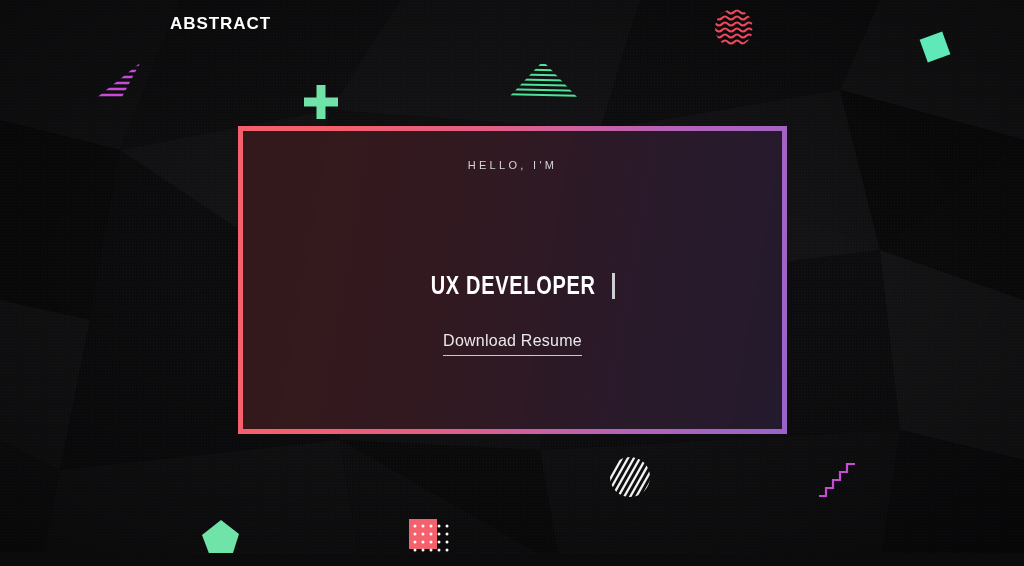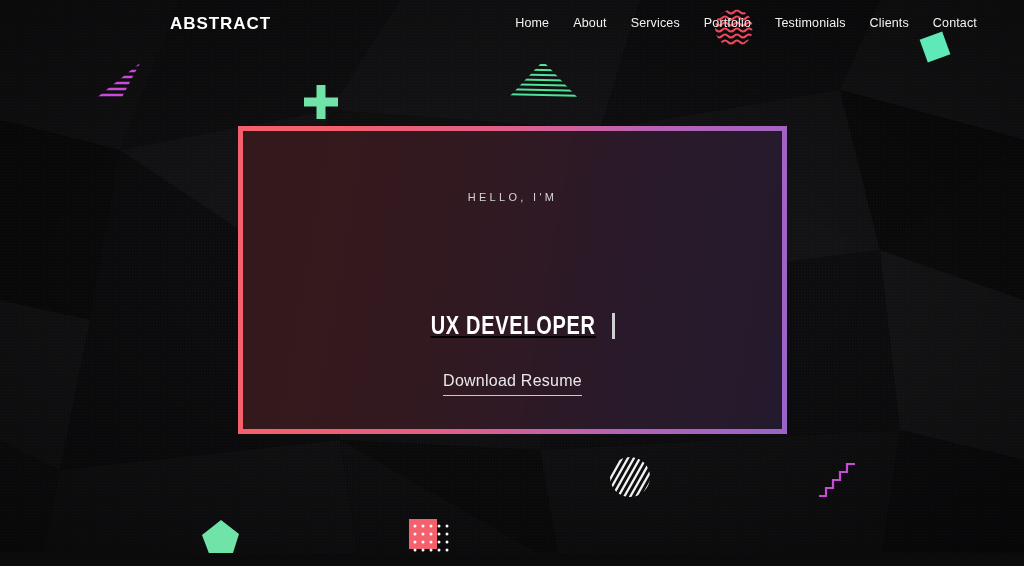--- a/index.html
+++ b/index.html
@@ -77,21 +77,21 @@
     z-index:20;
   }
   #hero-inner {
     position:relative;
     width:100%; height:100%;
     background:rgba(10,10,11,0.82);
     display:flex;
     flex-direction:column;
     align-items:center;
     justify-content:flex-start;
-    padding-top:60px;
+    padding-top:28px;
   }
 
   #hello {
     color:#d6d6d8;
     font-size:11px;
     letter-spacing:0.30em;
     text-transform:uppercase;
     margin-bottom:6px;
   }
 
@@ -130,22 +130,22 @@
     clip-path:polygon(0 42%,100% 42%,100% 78%,0 78%);
     opacity:0.9;
   }
   .glitch .top {
     position:absolute; left:0; top:0; width:100%;
     color:#ffffff;
     clip-path:polygon(0 0,100% 0,100% 100%,0 100%);
   }
 
   #role-wrap {
-    margin-top:20px;
-    display:flex; align-items:center; justify-content:center;text-decoration:underline;
+    margin-top:12px;
+    display:flex; align-items:center; justify-content:center;
   }
   #role {
     color:#ffffff;
     font-size:25px;
     font-weight:bold;
     letter-spacing:0.035em;
     transform:scaleX(0.80);
     transform-origin:center;
     white-space:nowrap;
   }
@@ -350,29 +350,20 @@
       <circle cx="8" cy="43" r="1.5"></circle>
         <circle cx="16" cy="43" r="1.5"></circle>
       <circle cx="24" cy="43" r="1.5"></circle>
         <circle cx="32" cy="43" r="1.5"></circle>
       <circle cx="40" cy="43" r="1.5"></circle>
     </g>
   </svg>
 
   <div id="header">
     <div id="brand">ABSTRACT</div>
-    <nav id="nav">
-      <a class="nav-item">Home</a>
-      <a class="nav-item">About</a>
-      <a class="nav-item">Services</a>
-      <a class="nav-item">Portfolio</a>
-      <a class="nav-item">Testimonials</a>
-      <a class="nav-item">Clients</a>
-      <a class="nav-item">Contact</a>
-    </nav>
   </div>
 
   <div id="hero-frame">
     <div id="hero-inner">
 
       <div id="hello">HELLO, I'M</div>
 
       <div id="name-wrap">
         <div class="glitch" id="hero-name" data-text="John Doe">
           <span class="top">John Doe</span>

